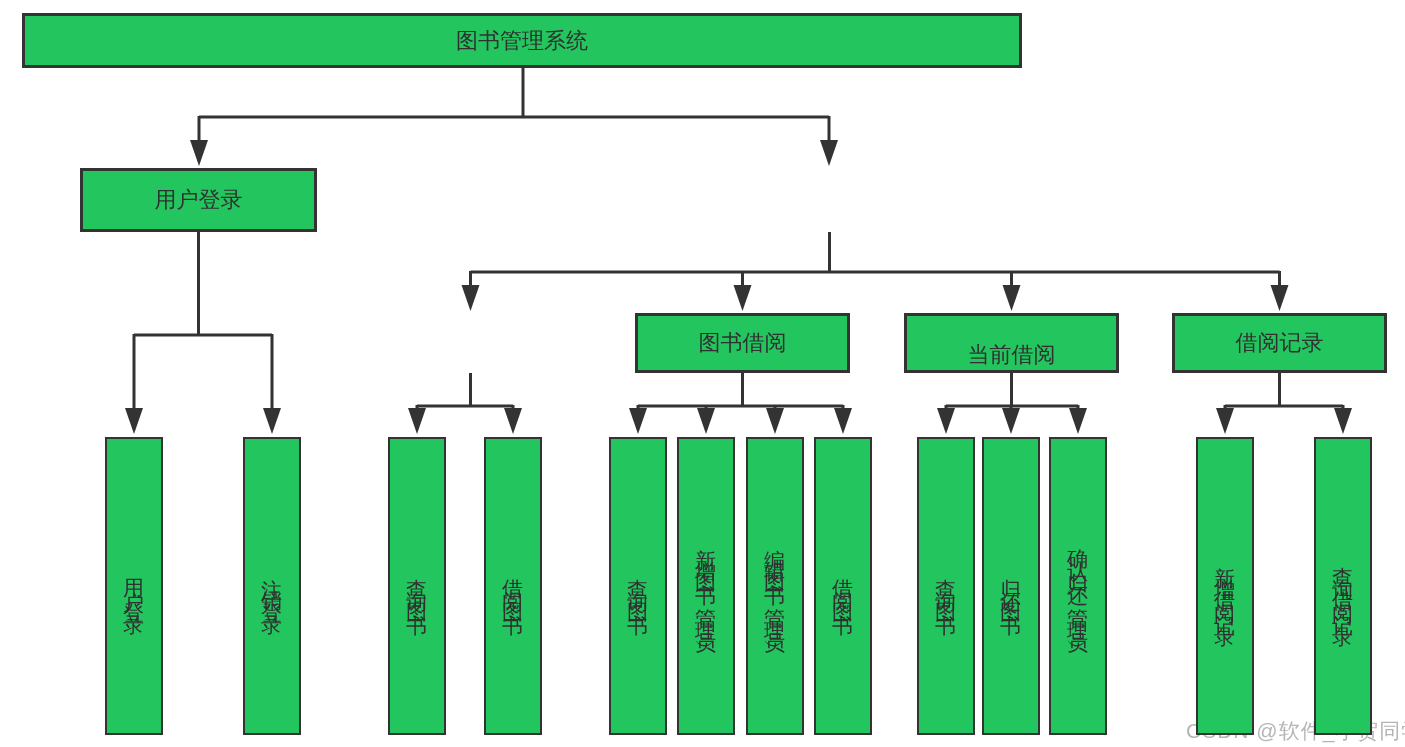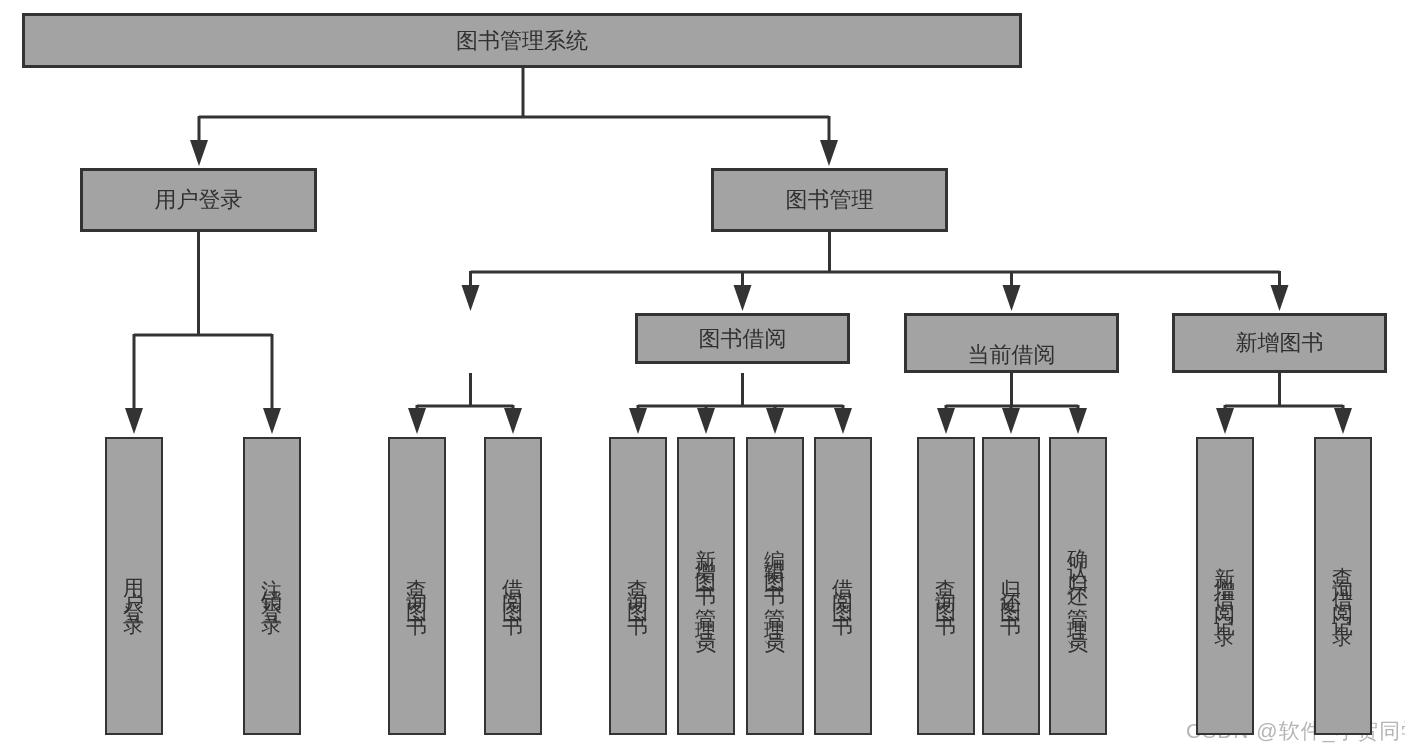--- a/index.html
+++ b/index.html
@@ -17,21 +17,21 @@
   }
   .connectors {
     position: absolute;
     left: 0;
     top: 0;
     z-index: 1;
   }
   .node {
     position: absolute;
     box-sizing: border-box;
-    background: #a3a3a3;
+    background: #22c55e;
     border: 3px solid #333333;
     color: #303030;
     display: flex;
     align-items: center;
     justify-content: center;
     z-index: 2;
     text-align: center;
   }
   .node-root {
     left: 22px; top: 13px; width: 1000px; height: 55px;
@@ -145,32 +145,29 @@
     </g>
   </svg>
 
   <div class="node node-root">
     <span>图书管理系统</span>
   </div>
 
   <div class="node node-l2" style="left:80px; top:168px; width:237px; height:64px;">
     <span>用户登录</span>
   </div>
-  <div class="node node-l2" style="left:711px; top:168px; width:237px; height:64px;">
-    <span>图书管理</span>
-  </div>
-
-  <div class="node node-l3" style="left:635px; top:313px; width:215px; height:51px;">
+
+  <div class="node node-l3" style="left:635px; top:313px; width:215px; height:60px;">
     <span>图书借阅</span>
   </div>
   <div class="node node-l3" style="left:904px; top:313px; width:215px; height:60px;align-items:flex-end;">
     <span>当前借阅</span>
   </div>
   <div class="node node-l3" style="left:1172px; top:313px; width:215px; height:60px;">
-    <span>新增图书</span>
+    <span>借阅记录</span>
   </div>
 
   <div class="node leaf" style="left:105px;">
     <span>用户登录</span>
   </div>
   <div class="node leaf" style="left:243px;">
     <span>注销登录</span>
   </div>
 
   <div class="node leaf" style="left:388px;">

